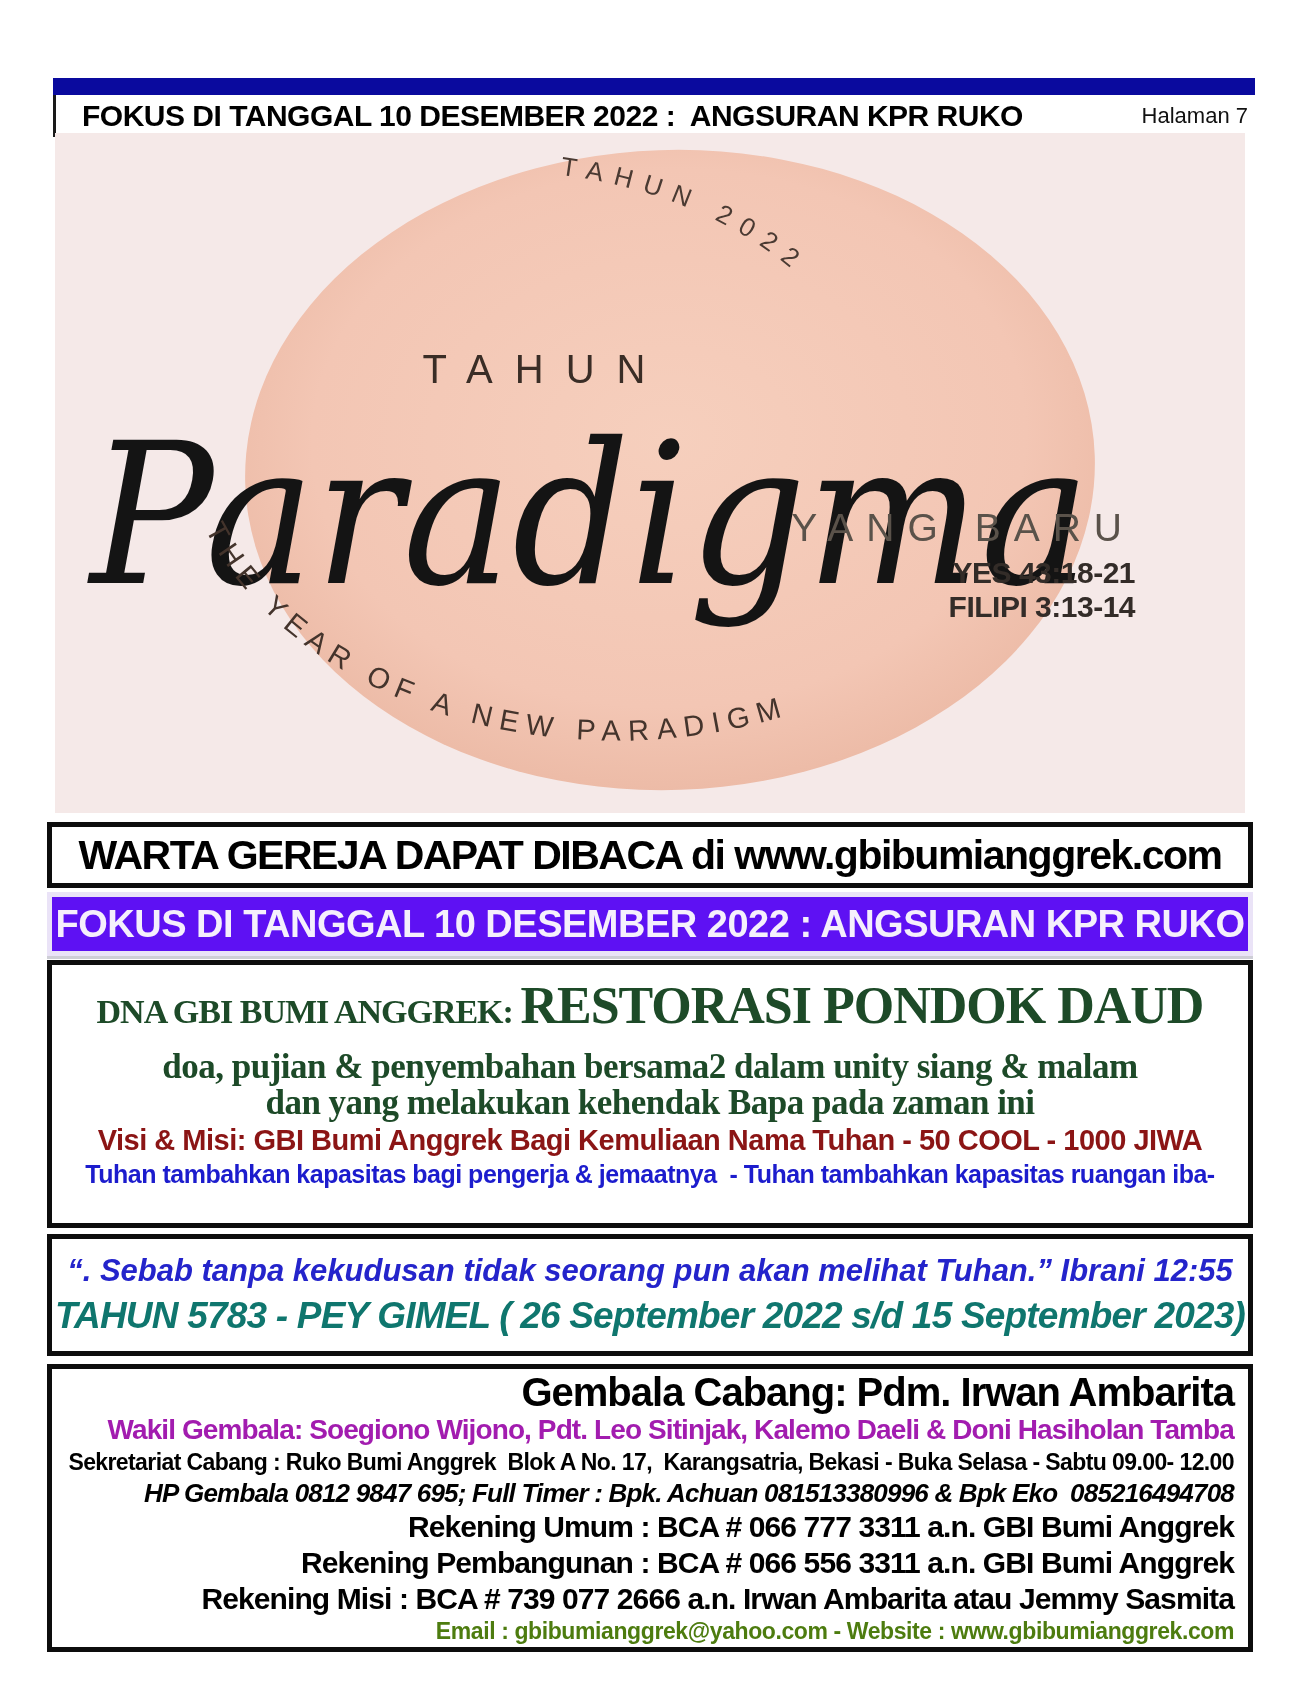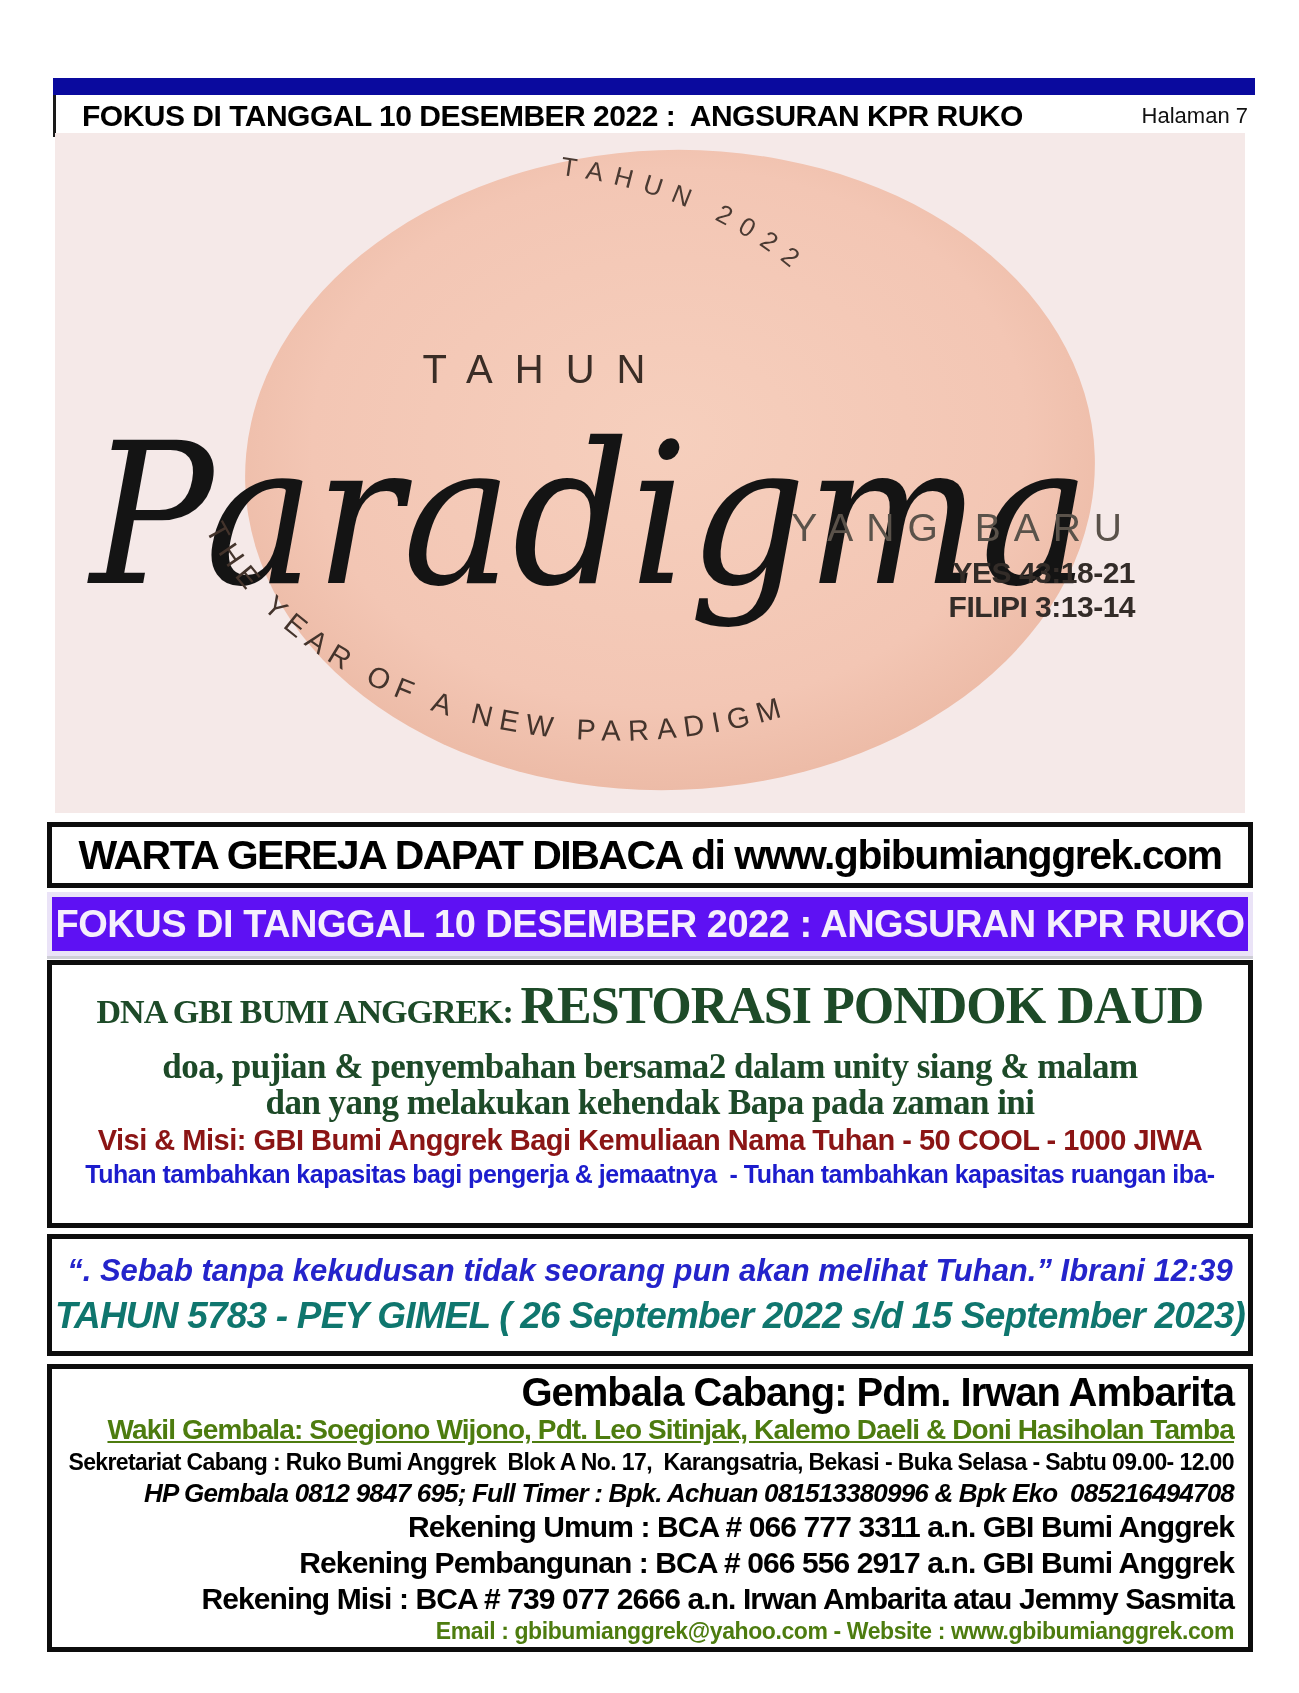--- a/index.html
+++ b/index.html
@@ -41,21 +41,21 @@
   .dna-vision{font-size:29px;font-weight:bold;color:#8b1515;line-height:38px;letter-spacing:-0.5px;white-space:pre;}
   .dna-note{font-size:25px;font-weight:bold;color:#1c1ccd;line-height:30px;letter-spacing:-0.5px;white-space:pre;}
   
   .quote-box{top:1234px;height:122px;text-align:center;padding-top:12px;}
   .quote-line1{font-style:italic;font-weight:bold;font-size:31px;color:#2424cb;line-height:40px;white-space:pre;}
   .quote-line2{font-style:italic;font-weight:bold;font-size:37px;color:#0f766e;line-height:50px;
     letter-spacing:-0.8px;white-space:pre;}
   
   .contact-box{top:1364px;height:288px;text-align:right;padding:2px 14px 0 6px;}
   .c-pastor{font-size:40px;font-weight:bold;color:#000;line-height:42px;letter-spacing:-1px;white-space:pre;}
-  .c-deputies{font-size:28px;font-weight:bold;color:#4d7c0f;line-height:34px;letter-spacing:-0.9px;white-space:pre;text-decoration:underline;}
+  .c-deputies{font-size:28px;font-weight:bold;color:#a21caf;line-height:34px;letter-spacing:-0.9px;white-space:pre;}
   .c-secretariat{font-size:23px;font-weight:bold;color:#000;line-height:30px;letter-spacing:-0.6px;white-space:pre;}
   .c-phones{font-size:26px;font-weight:bold;font-style:italic;color:#000;line-height:32px;letter-spacing:-0.8px;white-space:pre;}
   .c-account{font-size:30px;font-weight:bold;color:#000;line-height:36px;letter-spacing:-0.9px;white-space:pre;}
   .c-email{font-size:23px;font-weight:bold;color:#4d7c0f;line-height:28px;letter-spacing:-0.4px;white-space:pre;}
 </style>
 </head>
 <body>
 
 <div class="sheet">
 
@@ -103,28 +103,28 @@
 
   <div class="box dna-box">
     <div class="dna-title"><span class="dna-title-prefix">DNA GBI BUMI ANGGREK: </span><span class="dna-title-main">RESTORASI PONDOK DAUD</span></div>
     <div class="dna-body-line">doa, pujian &amp; penyembahan bersama2 dalam unity siang &amp; malam</div>
     <div class="dna-body-line">dan yang melakukan kehendak Bapa pada zaman ini</div>
     <div class="dna-vision">Visi &amp; Misi: GBI Bumi Anggrek Bagi Kemuliaan Nama Tuhan - 50 COOL - 1000 JIWA</div>
     <div class="dna-note">Tuhan tambahkan kapasitas bagi pengerja &amp; jemaatnya  - Tuhan tambahkan kapasitas ruangan iba-</div>
   </div>
 
   <div class="box quote-box">
-    <div class="quote-line1">“. Sebab tanpa kekudusan tidak seorang pun akan melihat Tuhan.” Ibrani 12:39</div>
+    <div class="quote-line1">“. Sebab tanpa kekudusan tidak seorang pun akan melihat Tuhan.” Ibrani 12:55</div>
     <div class="quote-line2">TAHUN 5783 - PEY GIMEL ( 26 September 2022 s/d 15 September 2023)</div>
   </div>
 
   <div class="box contact-box">
     <div class="c-pastor">Gembala Cabang: Pdm. Irwan Ambarita</div>
     <div class="c-deputies">Wakil Gembala: Soegiono Wijono, Pdt. Leo Sitinjak, Kalemo Daeli &amp; Doni Hasiholan Tamba</div>
     <div class="c-secretariat">Sekretariat Cabang : Ruko Bumi Anggrek  Blok A No. 17,  Karangsatria, Bekasi - Buka Selasa - Sabtu 09.00- 12.00</div>
     <div class="c-phones">HP Gembala 0812 9847 695; Full Timer : Bpk. Achuan 081513380996 &amp; Bpk Eko  085216494708</div>
     <div class="c-account">Rekening Umum : BCA # 066 777 3311 a.n. GBI Bumi Anggrek</div>
-    <div class="c-account">Rekening Pembangunan : BCA # 066 556 2917 a.n. GBI Bumi Anggrek</div>
+    <div class="c-account">Rekening Pembangunan : BCA # 066 556 3311 a.n. GBI Bumi Anggrek</div>
     <div class="c-account">Rekening Misi : BCA # 739 077 2666 a.n. Irwan Ambarita atau Jemmy Sasmita</div>
     <div class="c-email">Email : gbibumianggrek@yahoo.com - Website : www.gbibumianggrek.com</div>
   </div>
 
 </div>
 
 </body></html>

